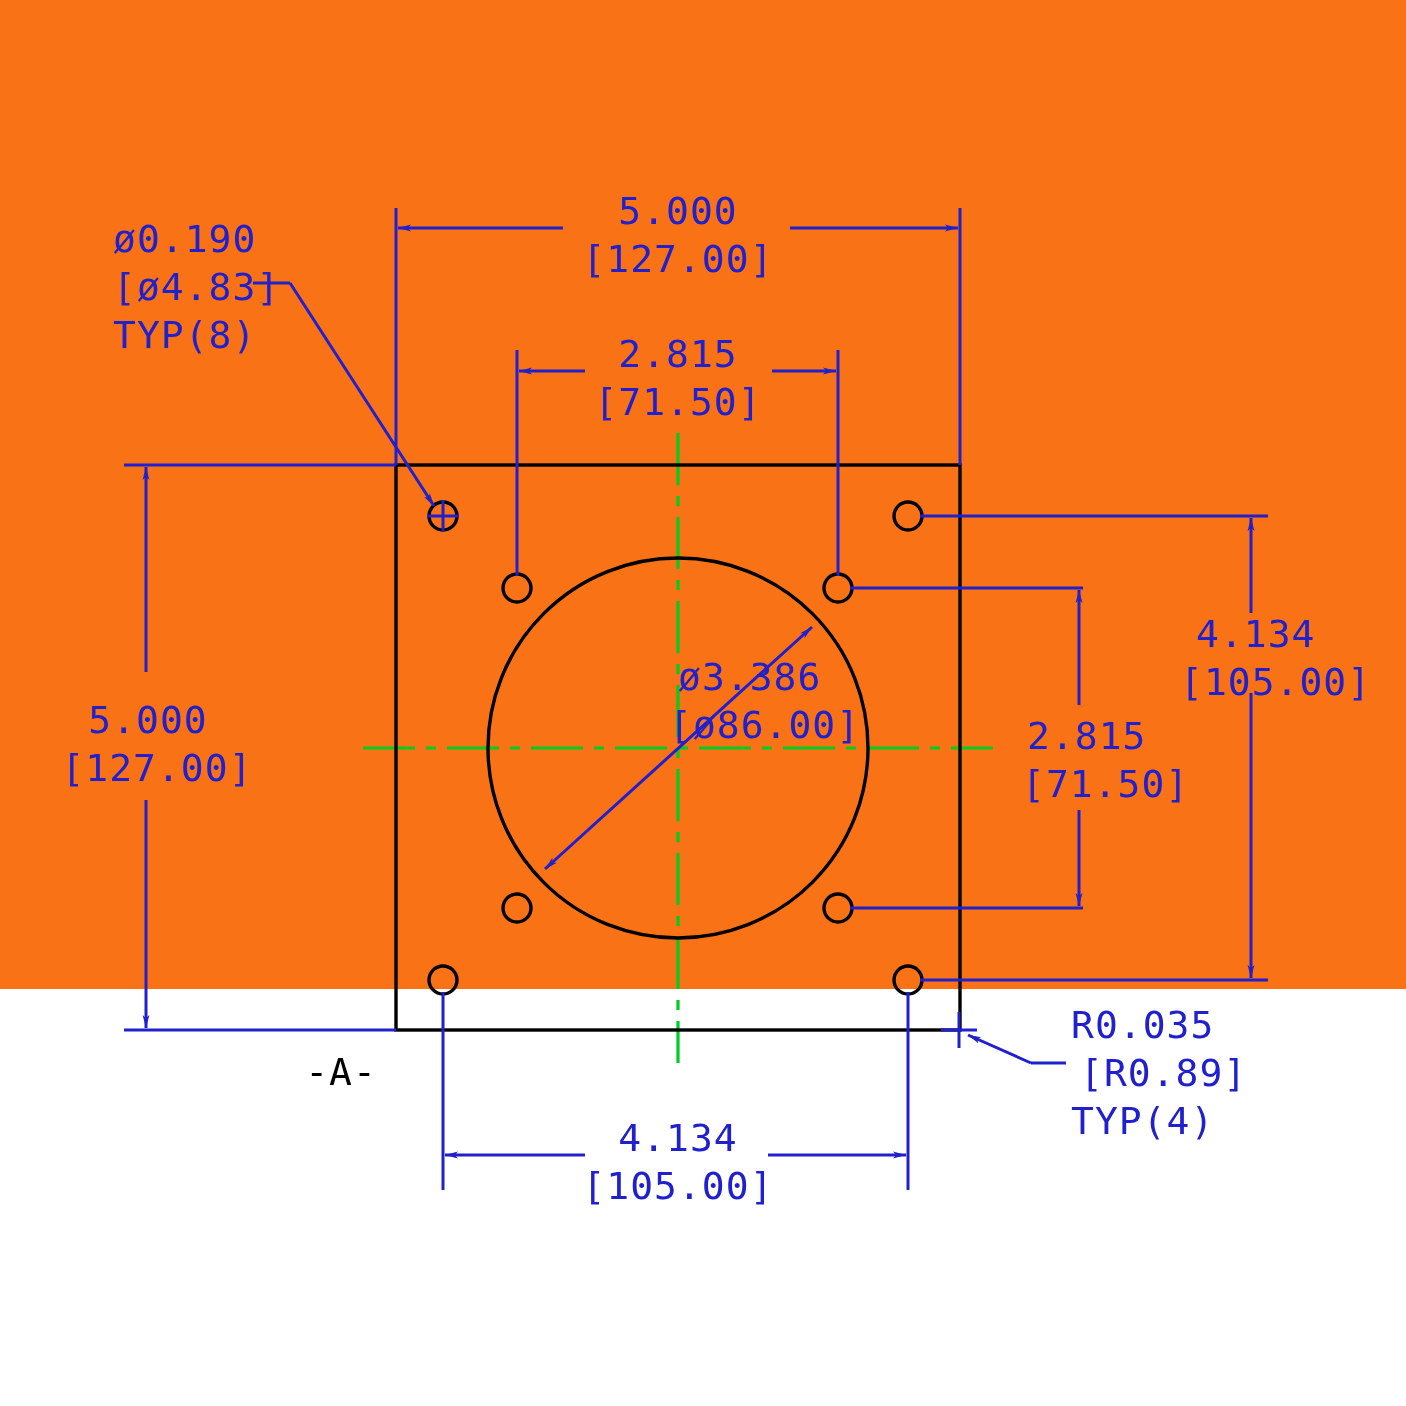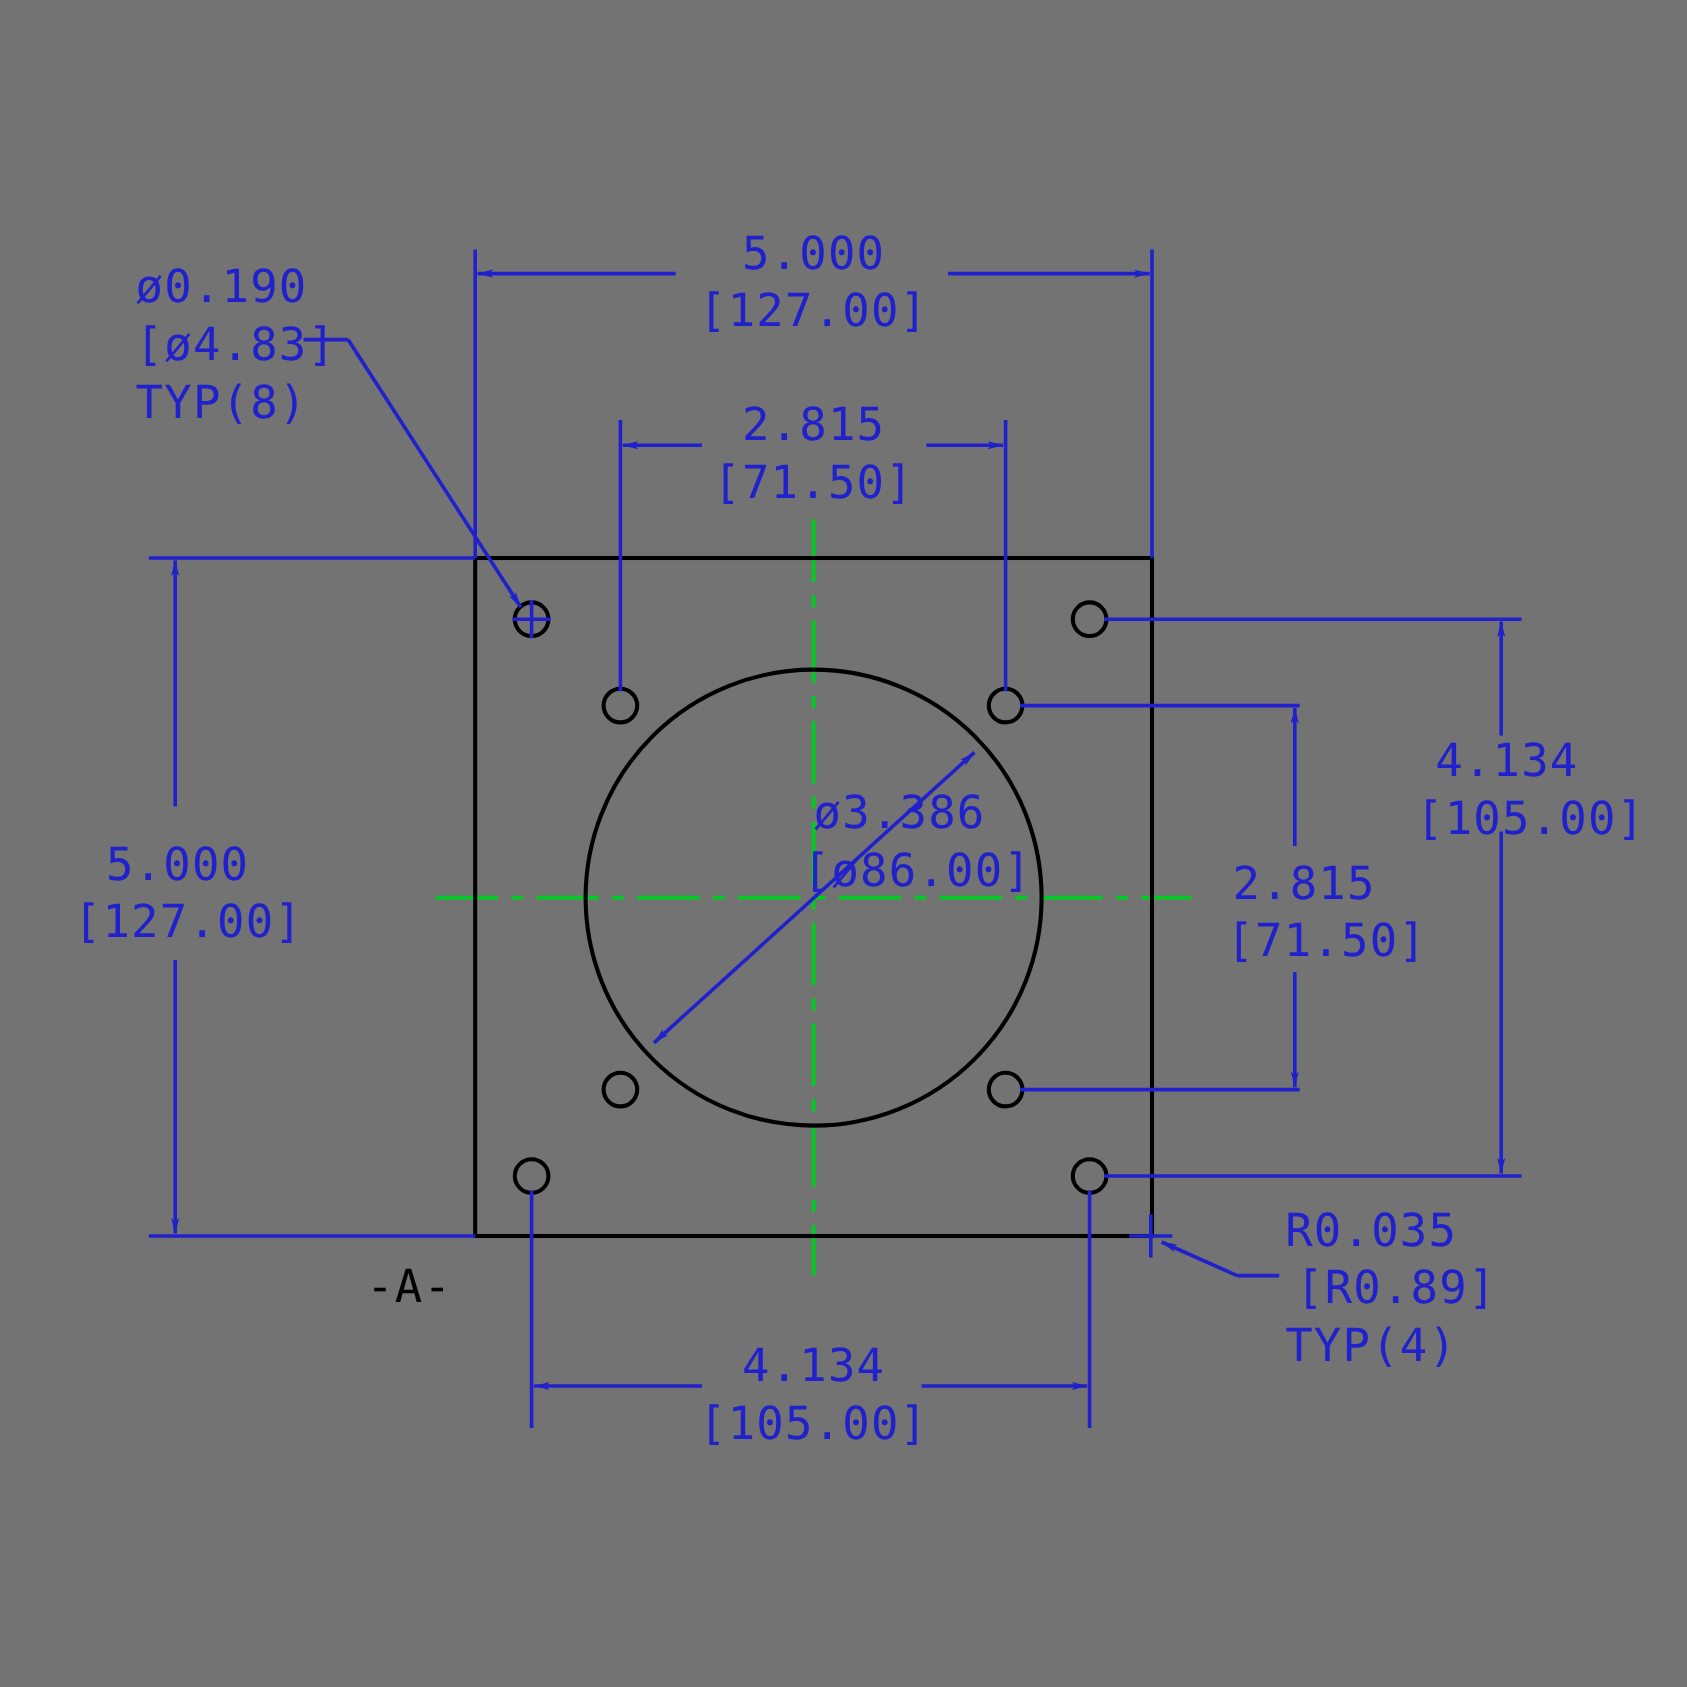--- a/index.html
+++ b/index.html
@@ -1,18 +1,18 @@
 <!DOCTYPE html>
 <html><head>
 <meta charset="utf-8">
 <style>
   html,body{margin:0;padding:0;background:#ffffff;}
   body{width:1406px;height:1406px;overflow:hidden;
        font-family:"DejaVu Sans Mono",monospace;}
-  #sheet{position:relative;width:1406px;height:1406px;background:#737373;}
+  #sheet{position:relative;width:1406px;height:989px;background:#f97316;}
   svg{display:block;}
   .dimtext{font-family:"DejaVu Sans Mono",monospace;font-size:38px;letter-spacing:1px;}
 </style>
 </head>
 <body>
 
 <div id="sheet">
 <svg width="1406" height="1406" viewBox="0 0 1406 1406">
 
   <defs>

